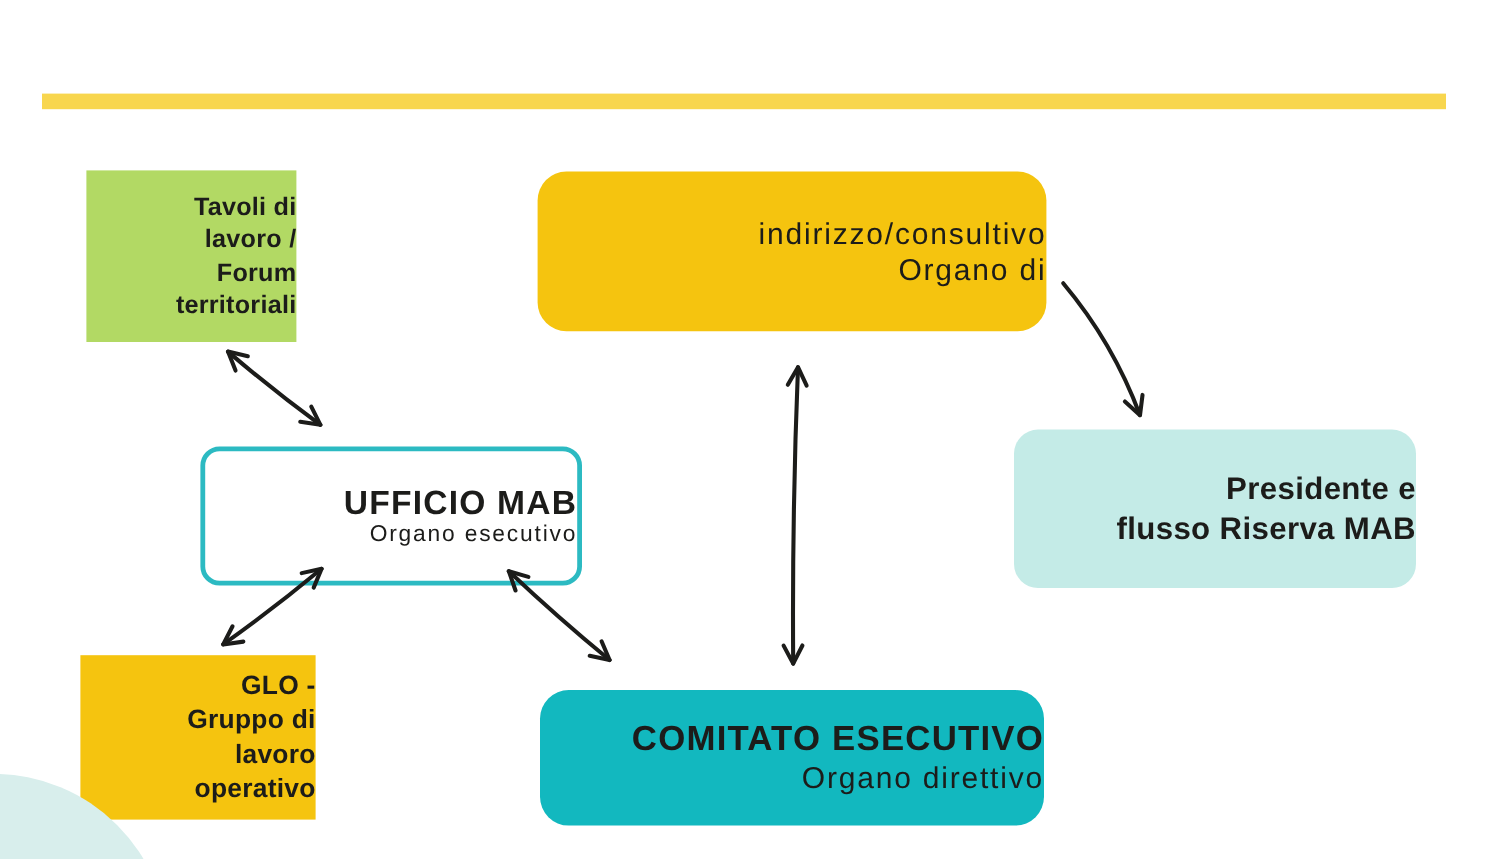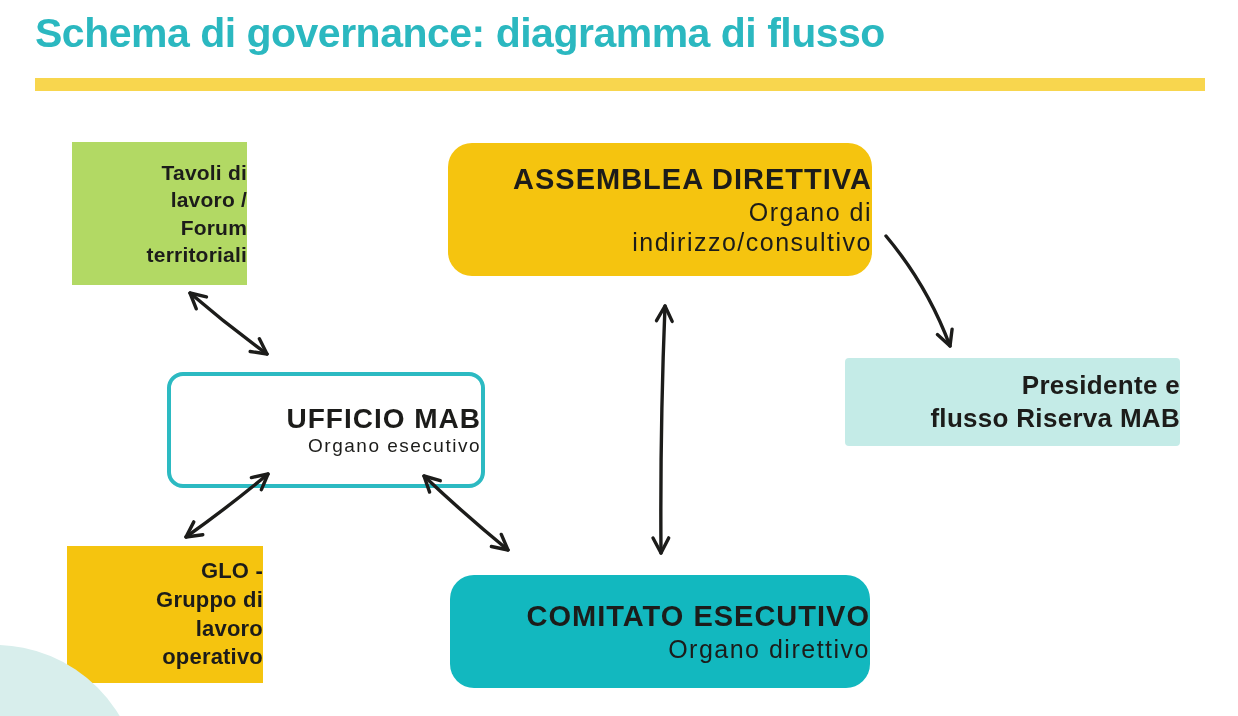--- a/index.html
+++ b/index.html
@@ -58,23 +58,23 @@
   }
 
   .node-ufficio {
     left: 167px; top: 372px; width: 318px; height: 116px;
     background: #ffffff;
     border: 4.5px solid #2cbac2;
     border-radius: 16px;
   }
 
   .node-presidente {
-    left: 845px; top: 358px; width: 335px; height: 88px;
+    left: 845px; top: 358px; width: 335px; height: 132px;
     background: #c4ebe7;
-    border-radius: 4px;
+    border-radius: 20px;
     font-size: 26px; font-weight: 700; line-height: 1.27;
     letter-spacing: 0.3px;
   }
 
   .node-glo {
     left: 67px; top: 546px; width: 196px; height: 137px;
     background: #f5c40f;
     font-size: 22px; font-weight: 700; line-height: 1.3;
     letter-spacing: 0.2px;
   }
@@ -117,35 +117,33 @@
     height: 290px;
     border-radius: 50%;
     background: #d8eeec;
   }
 </style>
 </head>
 <body>
 
 <div class="slide">
 
-  <h1 class="page-title">Schema di governance: diagramma di flusso</h1>
 
   <div class="title-underline"></div>
 
   <div class="node node-tavoli">
     <div>Tavoli di</div>
     <div>lavoro /</div>
     <div>Forum</div>
     <div>territoriali</div>
   </div>
 
   <div class="node node-assemblea">
-    <div class="node-title">ASSEMBLEA DIRETTIVA</div>
+    <div class="node-sub">indirizzo/consultivo</div>
     <div class="node-sub">Organo di</div>
-    <div class="node-sub">indirizzo/consultivo</div>
   </div>
 
   <div class="node node-ufficio">
     <div class="node-title">UFFICIO MAB</div>
     <div class="node-sub">Organo esecutivo</div>
   </div>
 
   <div class="node node-presidente">
     <div>Presidente e</div>
     <div>flusso Riserva MAB</div>

